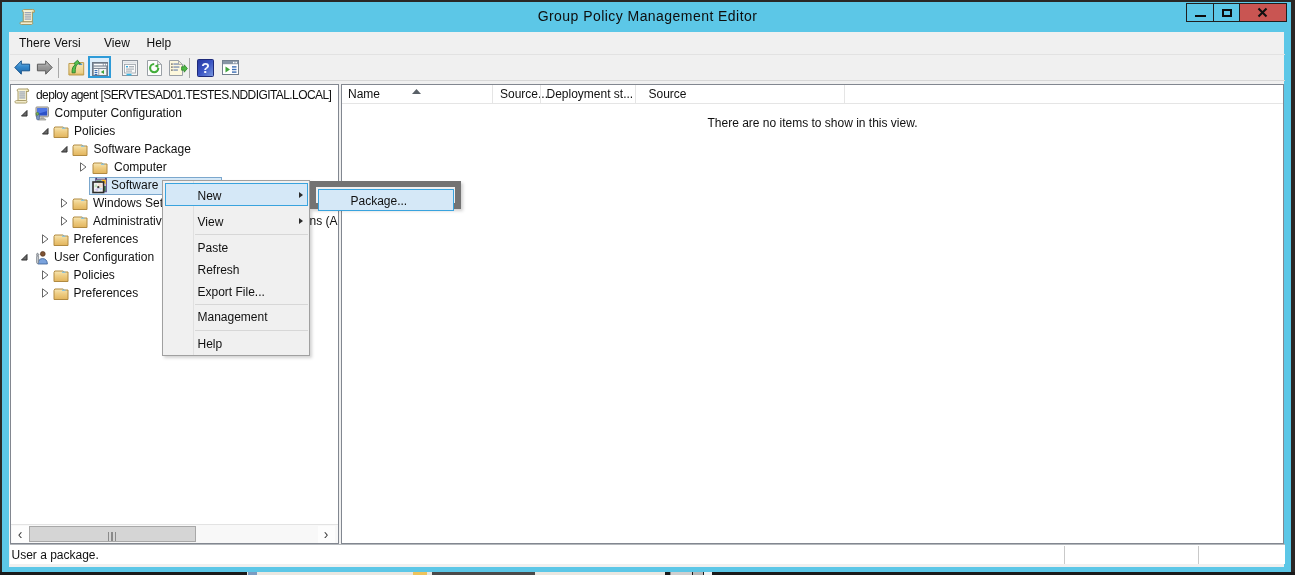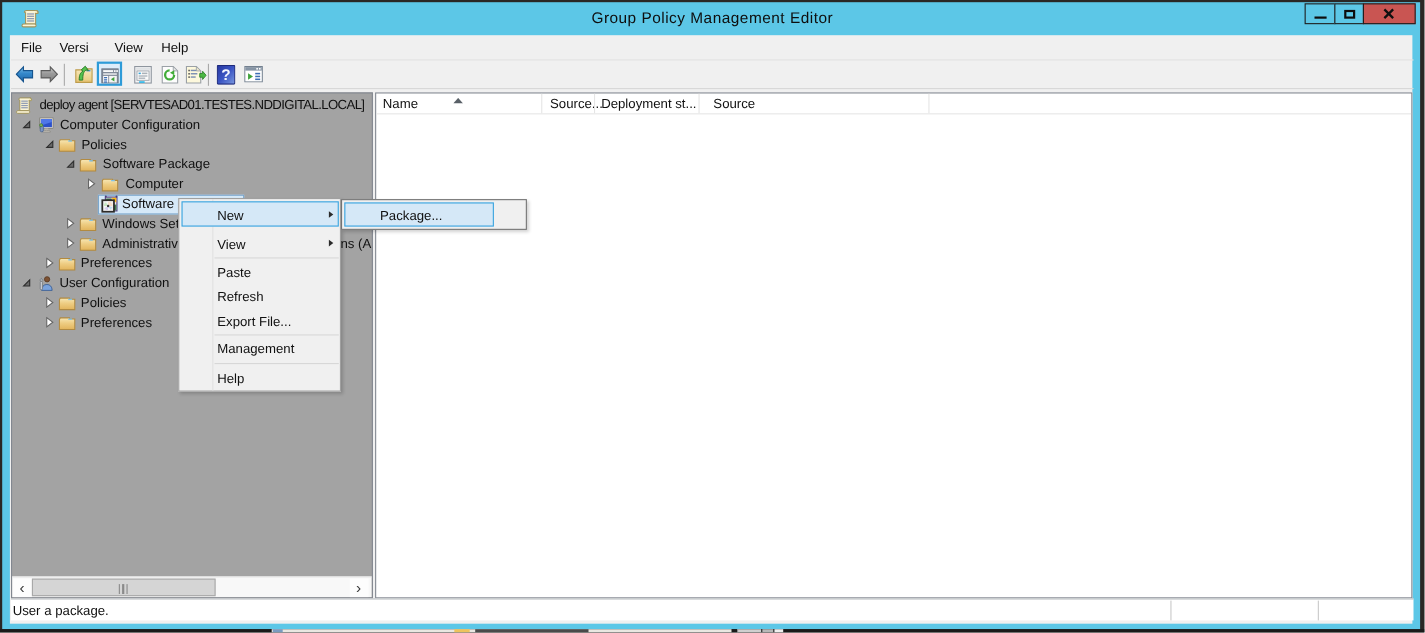--- a/index.html
+++ b/index.html
@@ -19,21 +19,21 @@
   
   #content { left:8.7px; top:32px; width:1275.8px; height:535px; background:#f0f0f0; }
   
   .menuitem { position:absolute; top:35.5px; font-size:12px; color:#101010; }
   
   #tbsep1 { left:57.5px; top:58px; width:1px; height:20px; background:#a9a9a9; }
   #tbsep2 { left:188.5px; top:58px; width:1px; height:20px; background:#a9a9a9; }
   #tbtoggle { left:87.5px; top:56px; width:23.5px; height:22px; background:#ddedfa; border:2px solid #2e9bd8; }
   #toolbarline { left:9.5px; top:79.5px; width:1275px; height:1px; background:#d8d8d8; }
   
-  #treepane { left:9.5px; top:84px; width:329px; height:459.5px; background:#a3a3a3; border:1px solid #828790; overflow:hidden; }
+  #treepane { left:9.5px; top:84px; width:329px; height:459.5px; background:#ffffff; border:1px solid #828790; overflow:hidden; }
   #listpane { left:341px; top:84px; width:942.5px; height:459.5px; background:#fff; border:1px solid #828790; overflow:hidden; }
   
   .hcol { position:absolute; top:1px; height:17px; font-size:12px; color:#101010; line-height:17px; }
   .hline { position:absolute; top:0; width:1px; height:17.5px; background:#e5e5e5; }
   #hdrbottom { position:absolute; left:0; top:17.5px; width:941px; height:1px; background:#e5e5e5; }
   #noitems { position:absolute; left:0; top:31px; width:941px; text-align:center; font-size:12px; color:#101010; }
   
   .trow { position:absolute; left:0; height:18px; width:327px; font-size:12px; color:#101010; line-height:18px; white-space:nowrap; }
   .tlabel { position:absolute; top:0; }
   .ticon { position:absolute; top:1px; }
@@ -46,21 +46,21 @@
   #statusbar { left:9.5px; top:544.3px; width:1275px; height:20.1px; background:#ffffff; border-top:1px solid #b4b8bc; }
   #statustext { position:absolute; left:2px; top:2.5px; font-size:12px; color:#101010; }
   
   #ctxmenu { left:162px; top:179.5px; width:148px; height:176px; background:#f0f0f0; border:1px solid #a0a0a0; box-shadow:2px 2px 3px rgba(0,0,0,0.18); z-index:20; }
   #ctxgutter { position:absolute; left:29.5px; top:0; width:1px; height:174px; background:#e0e0e0; }
   .mitem { position:absolute; left:34.5px; font-size:12px; color:#101010; }
   .msep { position:absolute; left:31.5px; width:113px; height:1px; background:#d7d7d7; }
   .marrow { position:absolute; width:0; height:0; border-left:4px solid #2b2b2b; border-top:3.5px solid transparent; border-bottom:3.5px solid transparent; }
   #newhl { position:absolute; left:1.5px; top:2px; width:143.5px; height:23px; background:#d5e8f7; border:1px solid #39a3de; }
   
-  #submenu { left:310px; top:181px; width:169px; height:27.5px; background:#f0f0f0; border:1px solid #737373; box-shadow:2px 2px 3px rgba(0,0,0,0.18); z-index:21; }
+  #submenu { left:310px; top:181px; width:151px; height:27.5px; background:#f0f0f0; border:6px solid #737373; box-shadow:2px 2px 3px rgba(0,0,0,0.18); z-index:21; }
   #pkghl { position:absolute; left:1.5px; top:1.5px; width:136.5px; height:22.5px; background:#d5e8f7; border:1px solid #39a3de; }
   
   .bstrip { z-index:5; }
 </style>
 </head>
 <body>
   <div class="abs" id="winblue"></div>
   <div class="abs" id="titletext">Group Policy Management Editor</div>
   <div class="abs wbtn" id="btnmin">
     <div class="abs" id="minglyph"></div>
@@ -73,21 +73,21 @@
       <path d="M18.5 4.5 L26.5 12.5 M26.5 4.5 L18.5 12.5" stroke="#101010" stroke-width="2.1"></path>
     </svg>
   </div>
 
   <svg class="abs" id="appicon" width="17" height="18" style="left:18.5px;top:7.5px" viewBox="0 0 16 16">
     <use href="#scroll"></use>
   </svg>
 
   <div class="abs" id="content"></div>
 
-  <div class="menuitem" style="left:19px">File</div>
+  <div class="menuitem" style="left:19px">There</div>
   <div class="menuitem" style="left:54px">Versi</div>
   <div class="menuitem" style="left:104px">View</div>
   <div class="menuitem" style="left:146.5px">Help</div>
 
   <div class="abs" id="tbsep1"></div>
   <div class="abs" id="tbsep2"></div>
   <div class="abs" id="tbtoggle"></div>
   <div class="abs" id="toolbarline"></div>
   <div class="abs" style="left:9.5px;top:53.5px;width:1275px;height:1px;background:#e2e2e2"></div>
   <div id="toolbaricons">
@@ -363,20 +363,21 @@
     <div class="hcol" style="left:204.5px">Deployment st...</div>
     <div class="hcol" style="left:306.5px">Source</div>
     <svg style="position:absolute;left:70px;top:3.5px" width="9" height="5">
       <path d="M4.5 0 L9 5 L0 5 Z" fill="#596067"></path>
     </svg>
     <div class="hline" style="left:150px"></div>
     <div class="hline" style="left:197.5px"></div>
     <div class="hline" style="left:293px"></div>
     <div class="hline" style="left:502px"></div>
     <div id="hdrbottom"></div>
+    <div id="noitems">There are no items to show in this view.</div>
   </div>
 
   <div class="abs" id="statusbar">
     <div id="statustext">User a package.</div>
     <div style="position:absolute;left:1054px;top:1px;width:1px;height:18px;background:#c9c9c9"></div>
     <div style="position:absolute;left:1188px;top:1px;width:1px;height:18px;background:#c9c9c9"></div>
   </div>
 
   <div class="abs" id="ctxmenu">
     <div id="ctxgutter"></div>

